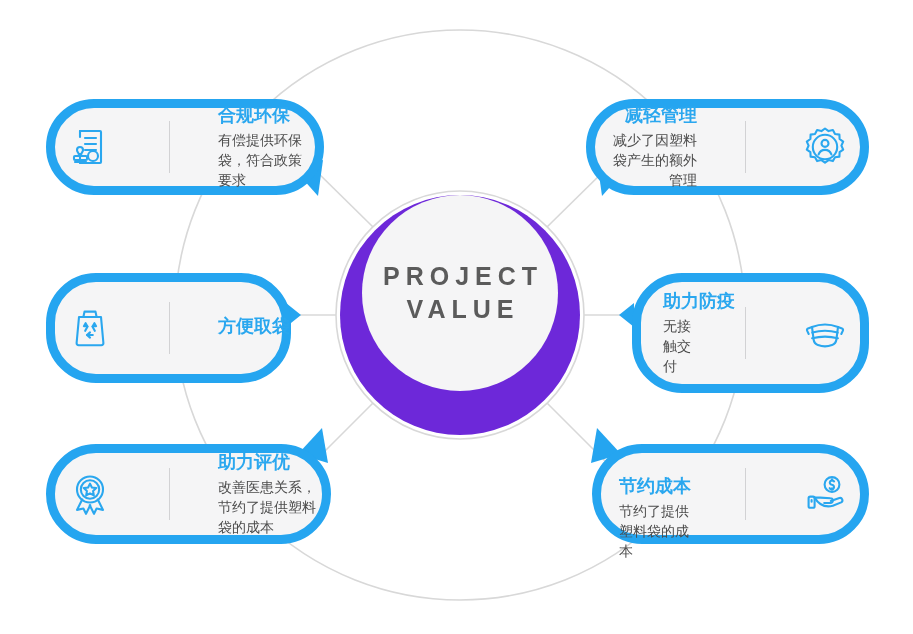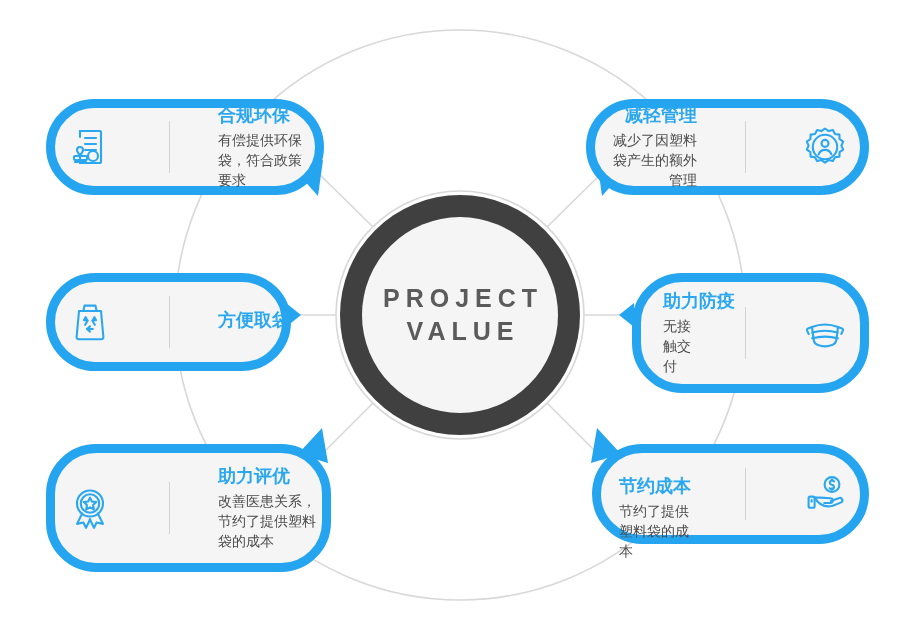--- a/index.html
+++ b/index.html
@@ -12,22 +12,22 @@
   }
   #stage{position:absolute;inset:0;width:913px;height:634px;}
   #bg{position:absolute;left:0;top:0;width:913px;height:634px;}
 
   
   .hub{
     position:absolute;
     left:340px;top:195px;
     width:240px;height:240px;
     border-radius:50%;
-    background:#404040;
-    display:flex;align-items:center;justify-content:center;
+    background:#6d28d9;
+    display:flex;align-items:flex-start;justify-content:center;
     box-sizing:border-box;
   }
   .hub-inner{
     width:196px;height:196px;border-radius:50%;
     background:#f5f5f6;
     display:flex;flex-direction:column;
     align-items:center;justify-content:center;
     line-height:1.34;
   }
   .hub-line{
@@ -75,23 +75,23 @@
   }
   .card .dsc{
     color:#4c4c4c;
     font-size:14px;
     line-height:1.45;
   }
 
   
   #card-compliance{left:46px;  top:99px;  width:278px; height:96px;}
   #card-manage   {left:586px; top:99px;  width:283px; height:96px;}
-  #card-bag      {left:46px;  top:273px; width:245px; height:98px;text-align:center;}
+  #card-bag      {left:46px;  top:273px; width:245px; height:110px;text-align:center;}
   #card-epidemic {left:632px; top:273px; width:237px; height:120px;}
-  #card-award    {left:46px;  top:444px; width:285px; height:128px;}
+  #card-award    {left:46px;  top:444px; width:285px; height:100px;}
   #card-cost     {left:592px; top:444px; width:277px; height:100px;}
 </style>
 </head>
 <body>
 
 <div id="stage">
 
   <svg id="bg" viewBox="0 0 913 634">
 
     <circle cx="460" cy="315" r="285" fill="none" stroke="#d8d8d8" stroke-width="1.6"></circle>

